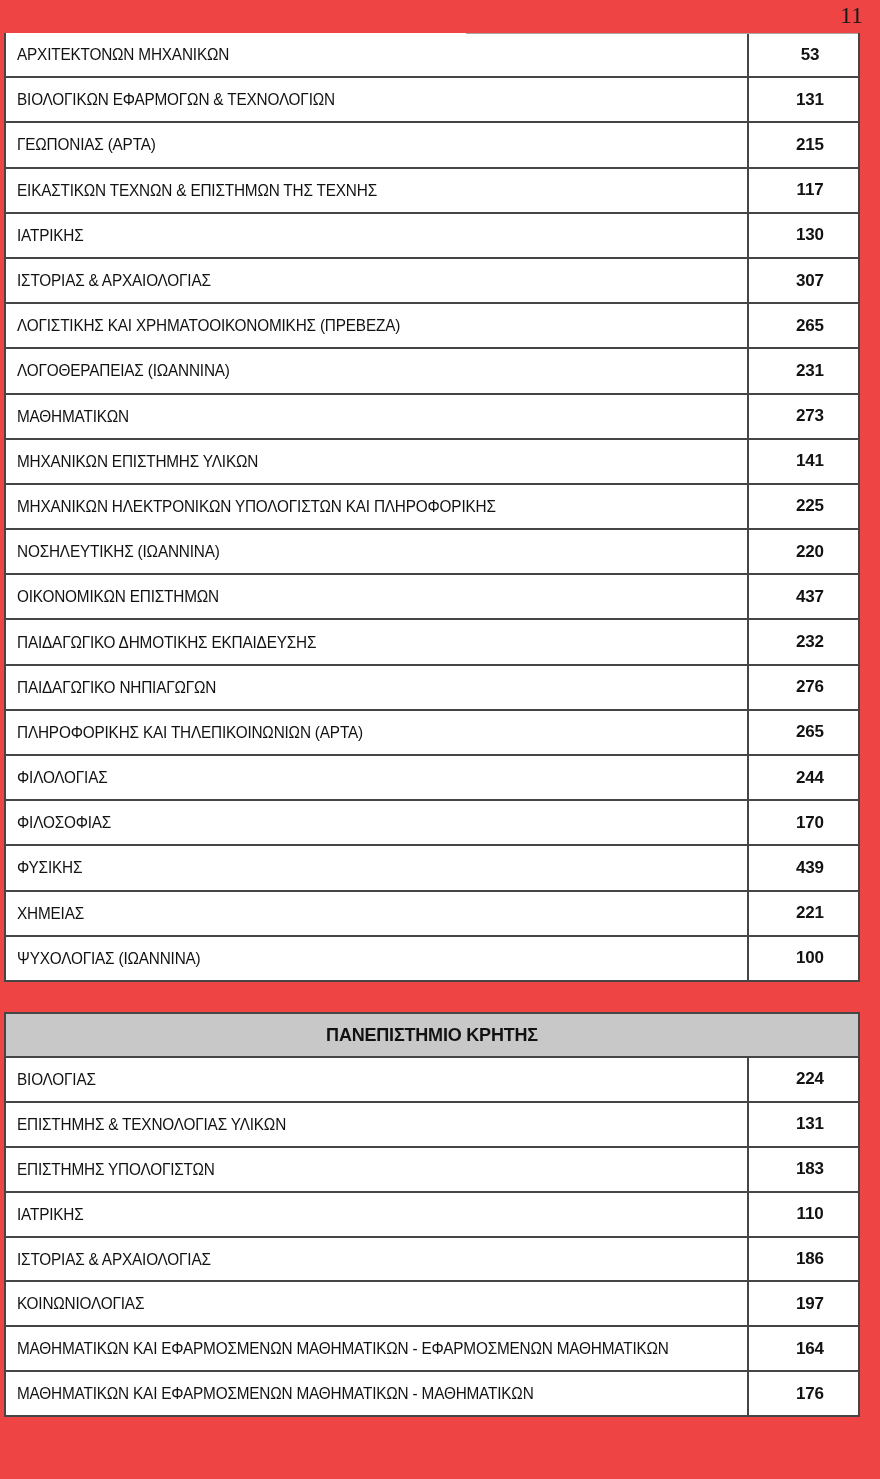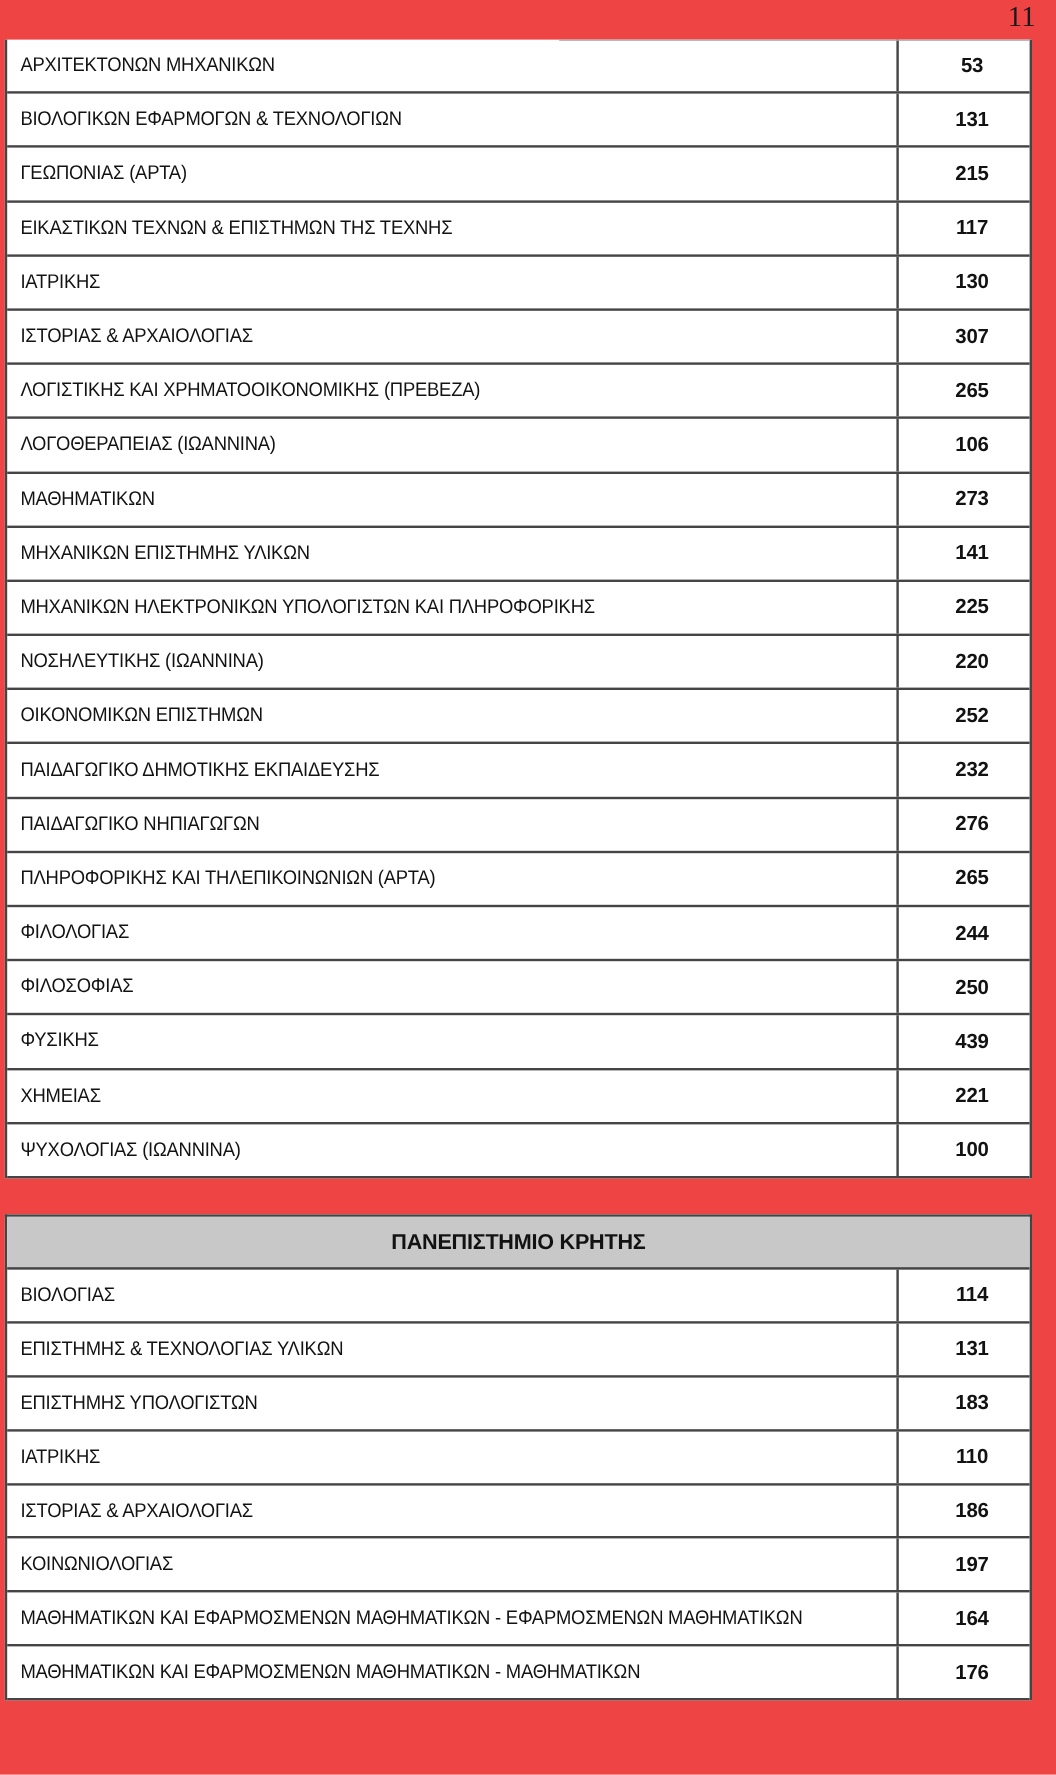--- a/index.html
+++ b/index.html
@@ -136,21 +136,21 @@
     <div class="cell name">
             <span>ΛΟΓΙΣΤΙΚΗΣ ΚΑΙ ΧΡΗΜΑΤΟΟΙΚΟΝΟΜΙΚΗΣ (ΠΡΕΒΕΖΑ)</span>
           </div>
     <div class="cell count">265</div>
   </div>
 
   <div class="row">
     <div class="cell name">
             <span>ΛΟΓΟΘΕΡΑΠΕΙΑΣ (ΙΩΑΝΝΙΝΑ)</span>
           </div>
-    <div class="cell count">106</div>
+    <div class="cell count">231</div>
   </div>
 
   <div class="row">
     <div class="cell name">
             <span>ΜΑΘΗΜΑΤΙΚΩΝ</span>
           </div>
     <div class="cell count">273</div>
   </div>
 
   <div class="row">
@@ -172,21 +172,21 @@
     <div class="cell name">
             <span>ΝΟΣΗΛΕΥΤΙΚΗΣ (ΙΩΑΝΝΙΝΑ)</span>
           </div>
     <div class="cell count">220</div>
   </div>
 
   <div class="row">
     <div class="cell name">
             <span>ΟΙΚΟΝΟΜΙΚΩΝ ΕΠΙΣΤΗΜΩΝ</span>
           </div>
-    <div class="cell count">252</div>
+    <div class="cell count">437</div>
   </div>
 
   <div class="row">
     <div class="cell name">
             <span>ΠΑΙΔΑΓΩΓΙΚΟ ΔΗΜΟΤΙΚΗΣ ΕΚΠΑΙΔΕΥΣΗΣ</span>
           </div>
     <div class="cell count">232</div>
   </div>
 
   <div class="row">
@@ -207,21 +207,21 @@
     <div class="cell name">
             <span>ΦΙΛΟΛΟΓΙΑΣ</span>
           </div>
     <div class="cell count">244</div>
   </div>
 
   <div class="row">
     <div class="cell name">
             <span>ΦΙΛΟΣΟΦΙΑΣ</span>
           </div>
-    <div class="cell count">250</div>
+    <div class="cell count">170</div>
   </div>
 
   <div class="row">
     <div class="cell name">
             <span>ΦΥΣΙΚΗΣ</span>
           </div>
     <div class="cell count">439</div>
   </div>
 
   <div class="row">
@@ -240,21 +240,21 @@
 </div>
   </div>
 
   <div class="tbl" id="table-crete">
     <div class="tbl-header">ΠΑΝΕΠΙΣΤΗΜΙΟ ΚΡΗΤΗΣ</div>
     <div class="rows">
   <div class="row">
     <div class="cell name">
             <span>ΒΙΟΛΟΓΙΑΣ</span>
           </div>
-    <div class="cell count">114</div>
+    <div class="cell count">224</div>
   </div>
 
   <div class="row">
     <div class="cell name">
             <span>ΕΠΙΣΤΗΜΗΣ &amp; ΤΕΧΝΟΛΟΓΙΑΣ ΥΛΙΚΩΝ</span>
           </div>
     <div class="cell count">131</div>
   </div>
 
   <div class="row">

